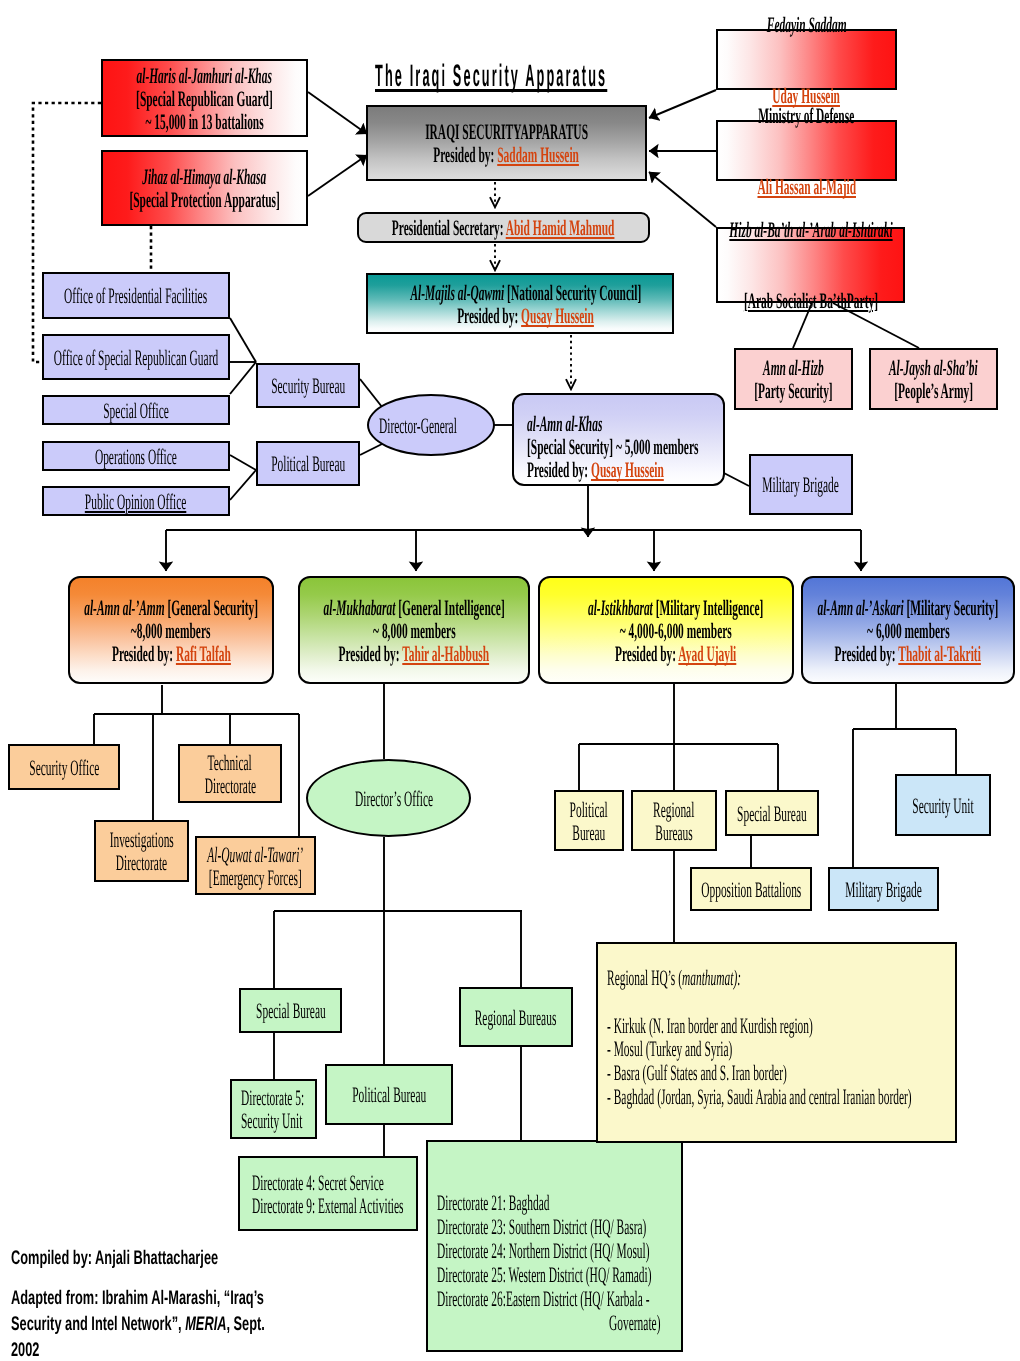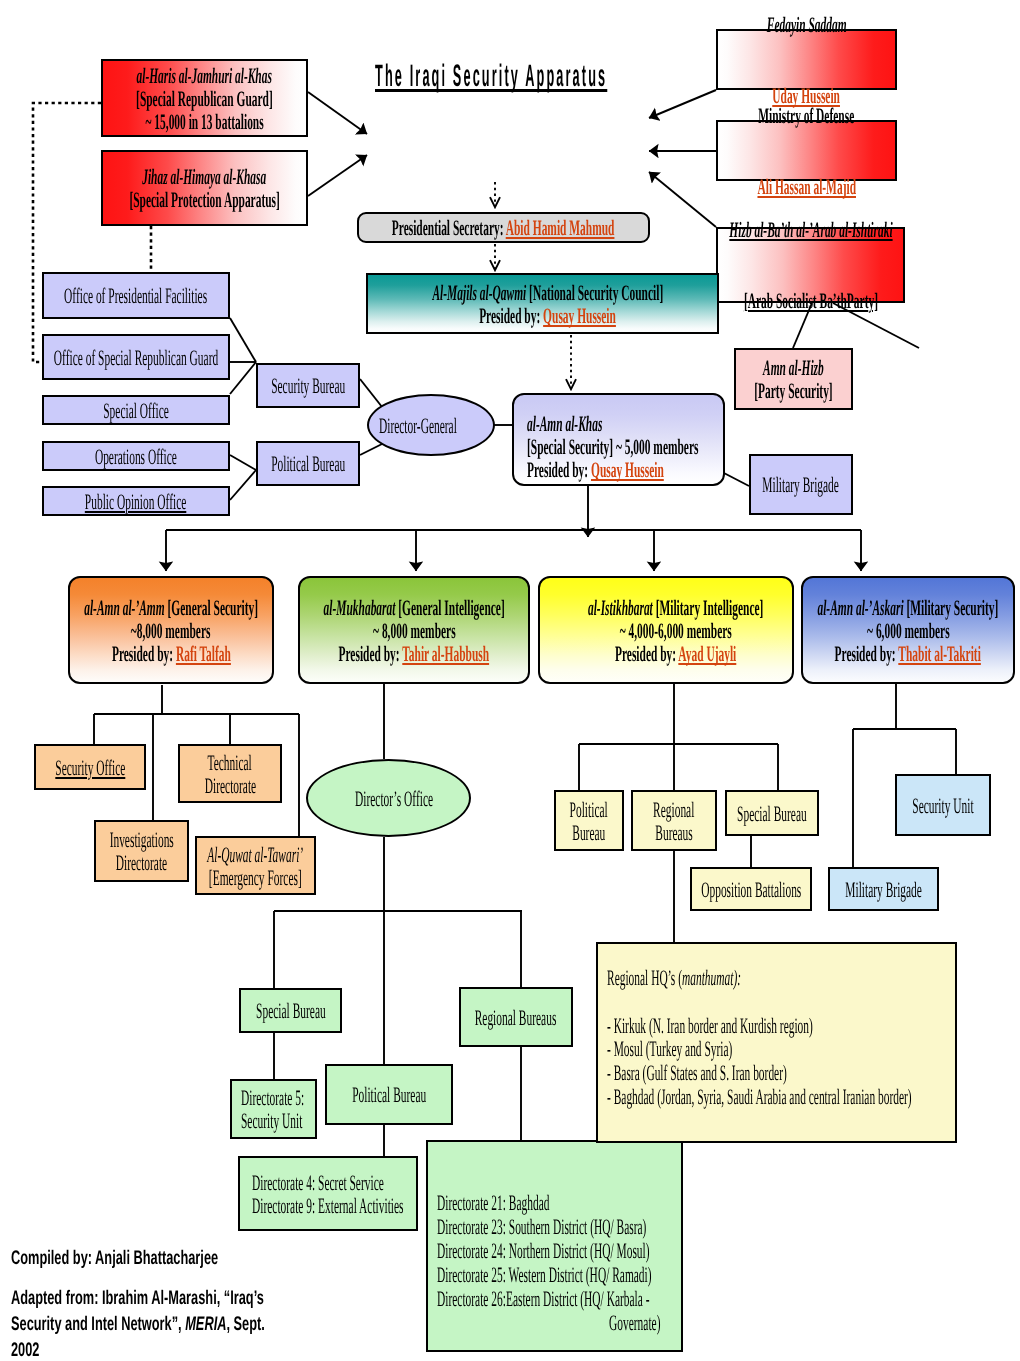--- a/index.html
+++ b/index.html
@@ -52,36 +52,36 @@
   #title{left:375px;top:58px;font-size:31px;}
   #n-srg{left:101px;top:59px;width:207px;height:78px;}
   #n-spa{left:101px;top:150px;width:207px;height:76px;}
   #n-isa{left:366px;top:105px;width:281px;height:76px;}
   #n-fedayin{left:716px;top:29px;width:181px;height:61px;}
   #n-mod{left:716px;top:120px;width:181px;height:61px;}
   #n-bath{left:716px;top:227px;width:189px;height:76px;text-decoration:underline;}
   #n-amnhizb{left:734px;top:348px;width:119px;height:62px;}
   #n-jaysh{left:869px;top:348px;width:129px;height:62px;}
   #n-secretary{left:357px;top:212px;width:293px;height:31px;border-radius:9px;}
-  #n-nsc{left:366px;top:273px;width:353px;height:61px;padding-left:11px;}
+  #n-nsc{left:366px;top:273px;width:308px;height:61px;padding-left:11px;}
   #n-opf{left:42px;top:272px;width:188px;height:47px;}
   #n-osrg{left:42px;top:334px;width:188px;height:46px;}
   #n-spoff{left:42px;top:395px;width:188px;height:30px;}
   #n-opsoff{left:42px;top:441px;width:188px;height:30px;}
   #n-pubop{left:42px;top:486px;width:188px;height:30px;text-decoration:underline;}
   #n-secbureau{left:256px;top:334px;width:104px;height:45px;margin-top:29px;}
   #n-polbureau{left:256px;top:441px;width:104px;height:45px;}
   #n-dirgen{left:367px;top:394px;width:128px;height:62px;}
   #n-amnkhas{left:512px;top:393px;width:213px;height:93px;padding-left:13px;padding-top:13px;}
   #n-milbrigtop{left:749px;top:454px;width:104px;height:61px;}
   #n-amnamm{left:68px;top:576px;width:206px;height:108px;}
   #n-mukh{left:298px;top:576px;width:232px;height:108px;}
   #n-istikh{left:538px;top:576px;width:256px;height:108px;padding-left:20px;}
   #n-askari{left:801px;top:576px;width:214px;height:108px;}
-  #n-secoffice{left:34px;top:744px;width:112px;height:46px;text-decoration:underline;}
+  #n-secoffice{left:8px;top:744px;width:112px;height:46px;}
   #n-techdir{left:178px;top:744px;width:104px;height:59px;}
   #n-invdir{left:94px;top:820px;width:95px;height:62px;}
   #n-quwat{left:195px;top:836px;width:121px;height:59px;}
   #n-diroffice{left:306px;top:759px;width:165px;height:78px;}
   #n-mspec{left:239px;top:988px;width:103px;height:45px;}
   #n-mreg{left:459px;top:987px;width:114px;height:60px;}
   #n-mpol{left:325px;top:1064px;width:128px;height:61px;}
   #n-mdir5{left:230px;top:1079px;width:87px;height:60px;padding-left:9px;}
   #n-mdir49{left:238px;top:1156px;width:180px;height:75px;padding-left:12px;}
   #n-mdirs{left:426px;top:1140px;width:257px;height:212px;padding-left:9px;padding-top:33px;justify-content:center;line-height:24px;}
@@ -193,36 +193,44 @@
   <div class="box grad-r" id="n-srg">
     <span class="ln i">al-Haris al-Jamhuri al-Khas</span>
     <span class="ln b">[Special Republican Guard]</span>
     <span class="ln b">~ 15,000 in 13 battalions</span>
   </div>
   <div class="box grad-r" id="n-spa">
     <span class="ln i">Jihaz al-Himaya al-Khasa</span>
     <span class="ln b">[Special Protection Apparatus]</span>
   </div>
 
+  <div class="box grad-gray" id="n-isa">
+    <span class="ln b">IRAQI SECURITYAPPARATUS</span>
+    <span class="ln b"><span>Presided by: </span><span class="name">Saddam Hussein</span></span>
+  </div>
 
   <div class="box grad-rl" id="n-fedayin">
     <span class="ln i">Fedayin Saddam</span>
     <span class="ln name">Uday Hussein</span>
   </div>
   <div class="box grad-rl" id="n-mod">
     <span class="ln b">Ministry of Defense</span>
     <span class="ln name">Ali Hassan al-Majid</span>
   </div>
   <div class="box grad-rl" id="n-bath">
     <span class="ln i">Hizb al-Ba’th al-’Arab al-Ishtiraki</span>
     <span class="ln b">[Arab Socialist Ba’thParty]</span>
   </div>
   <div class="box pink" id="n-amnhizb">
     <span class="ln i">Amn al-Hizb</span>
     <span class="ln b">[Party Security]</span>
+  </div>
+  <div class="box pink" id="n-jaysh">
+    <span class="ln i">Al-Jaysh al-Sha’bi</span>
+    <span class="ln b">[People’s Army]</span>
   </div>
 
   <div class="box rnd grayflat" id="n-secretary">
     <span class="ln b"><span>Presidential Secretary: </span><span class="name">Abid Hamid Mahmud</span></span>
   </div>
   <div class="box grad-teal" id="n-nsc">
     <span class="ln b"><span class="i">Al-Majils al-Qawmi</span><span> [National Security Council]</span></span>
     <span class="ln b"><span>Presided by: </span><span class="name">Qusay Hussein</span></span>
   </div>
 

